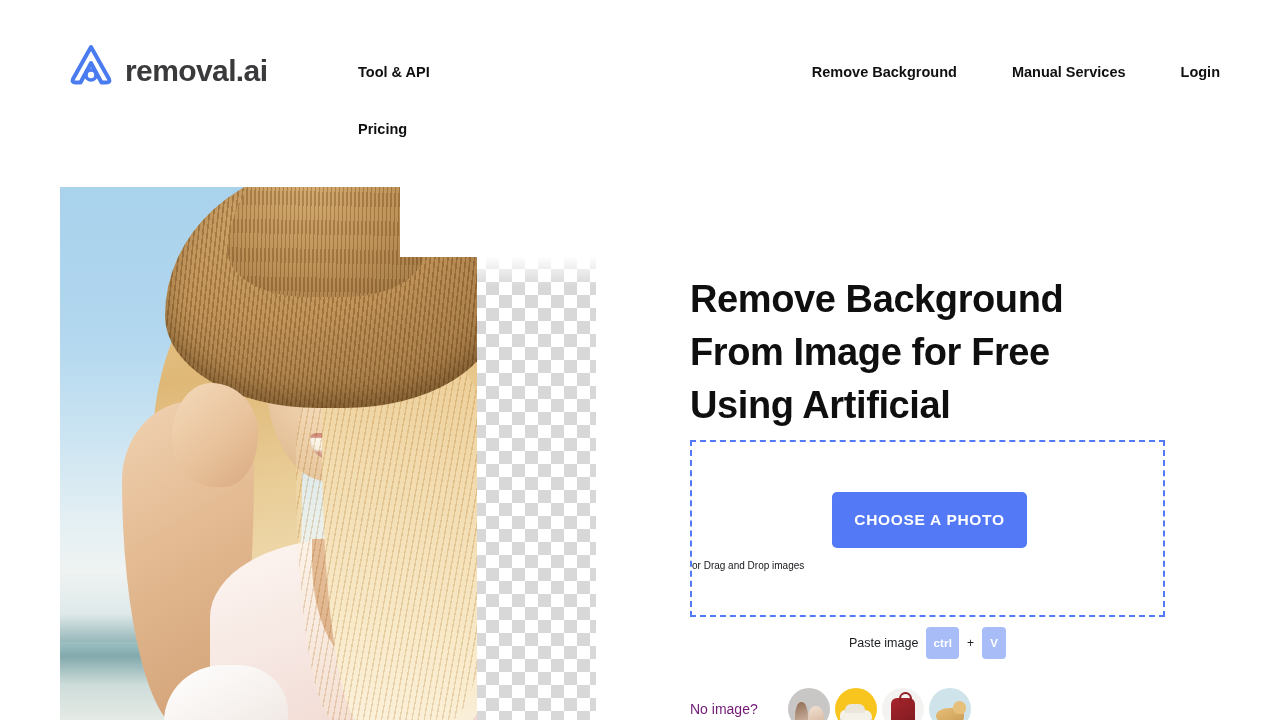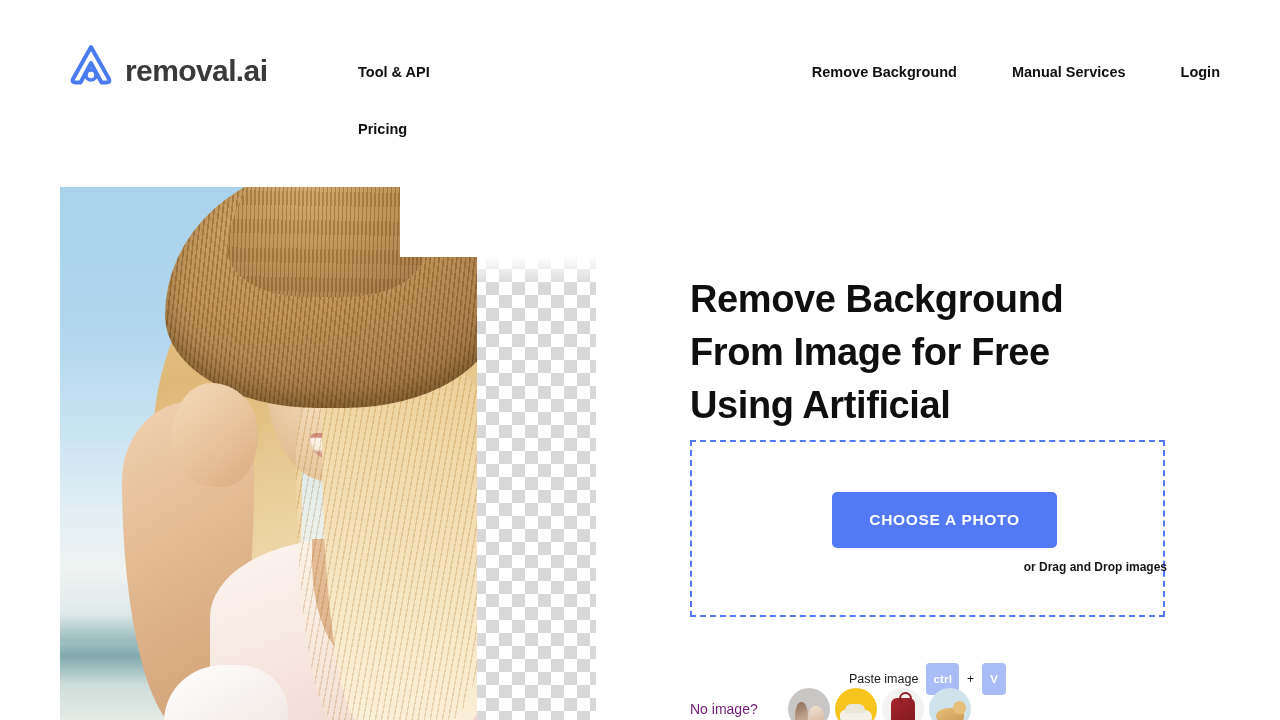--- a/index.html
+++ b/index.html
@@ -241,50 +241,49 @@
     position: absolute;
     left: 690px; top: 440px;
     width: 475px; height: 177px;
     border: 2px dashed #5479f7;
     background: #ffffff;
     cursor: pointer;
   }
   .choose-btn {
     position: absolute;
     left: 140px; top: 50px;
-    width: 225px; height: 56px;
+    width: 195px; height: 56px;
     background: #5479f7;
     border: none;
     border-radius: 5px;
     color: #ffffff;
     font-family: "Liberation Sans", sans-serif;
     font-size: 15.5px;
     font-weight: 700;
     letter-spacing: .7px;
     cursor: pointer;
   }
   .drag-text {
     position: absolute;
     left: 0; top: 118px;
     width: 475px;
-    text-align: right;
-    font-size: 12px;
-    font-weight: 700;
+    text-align: left;
+    font-size: 10px;
+    font-weight: 400;
     color: #14161a;
   }
 
   .paste-row {
     position: absolute;
     left: 690px; top: 627px;
     width: 475px;
     display: flex;
     align-items: center;
     justify-content: center;
     gap: 8px;
-    margin-top: 36px;
   }
   .paste-label { font-size: 12.5px; color: #1b1d20; font-weight: 400; }
   .key {
     display: inline-flex;
     align-items: center;
     justify-content: center;
     min-width: 24px; height: 19px;
     padding: 16px 7px;
     border-radius: 4px;
     background: #a8bdf7;

